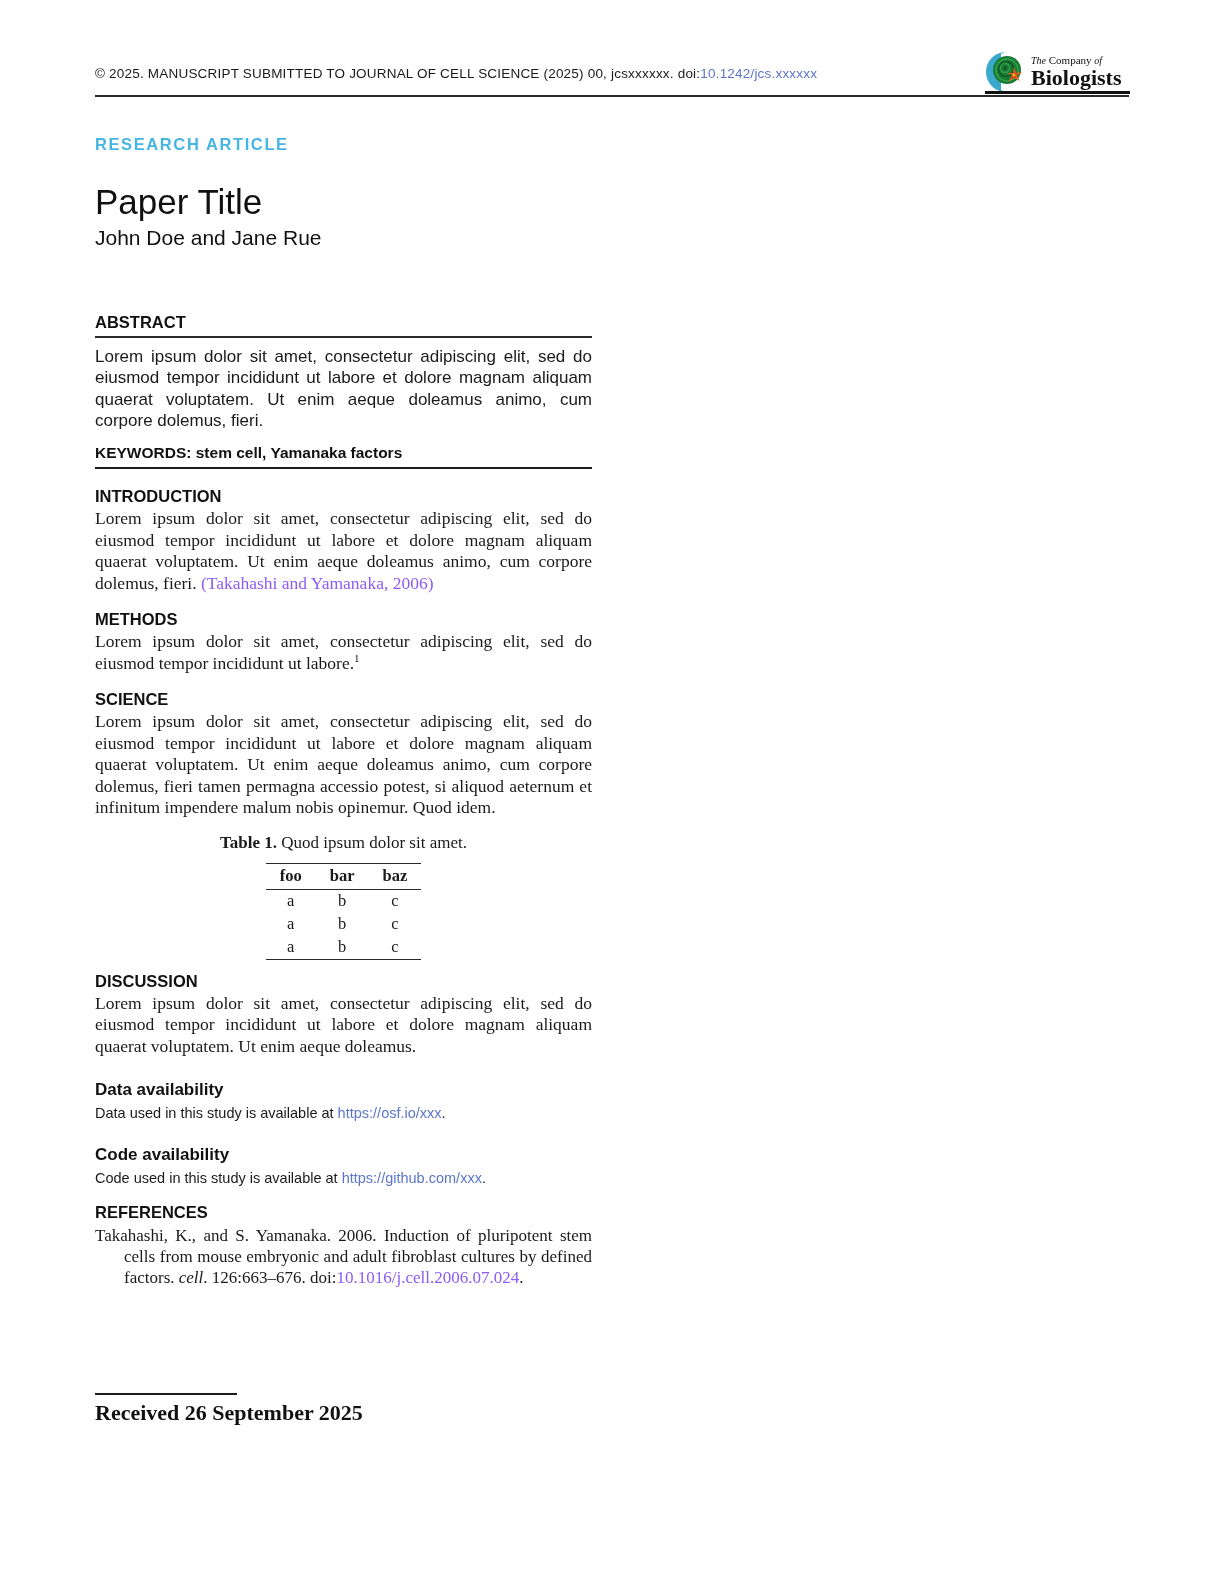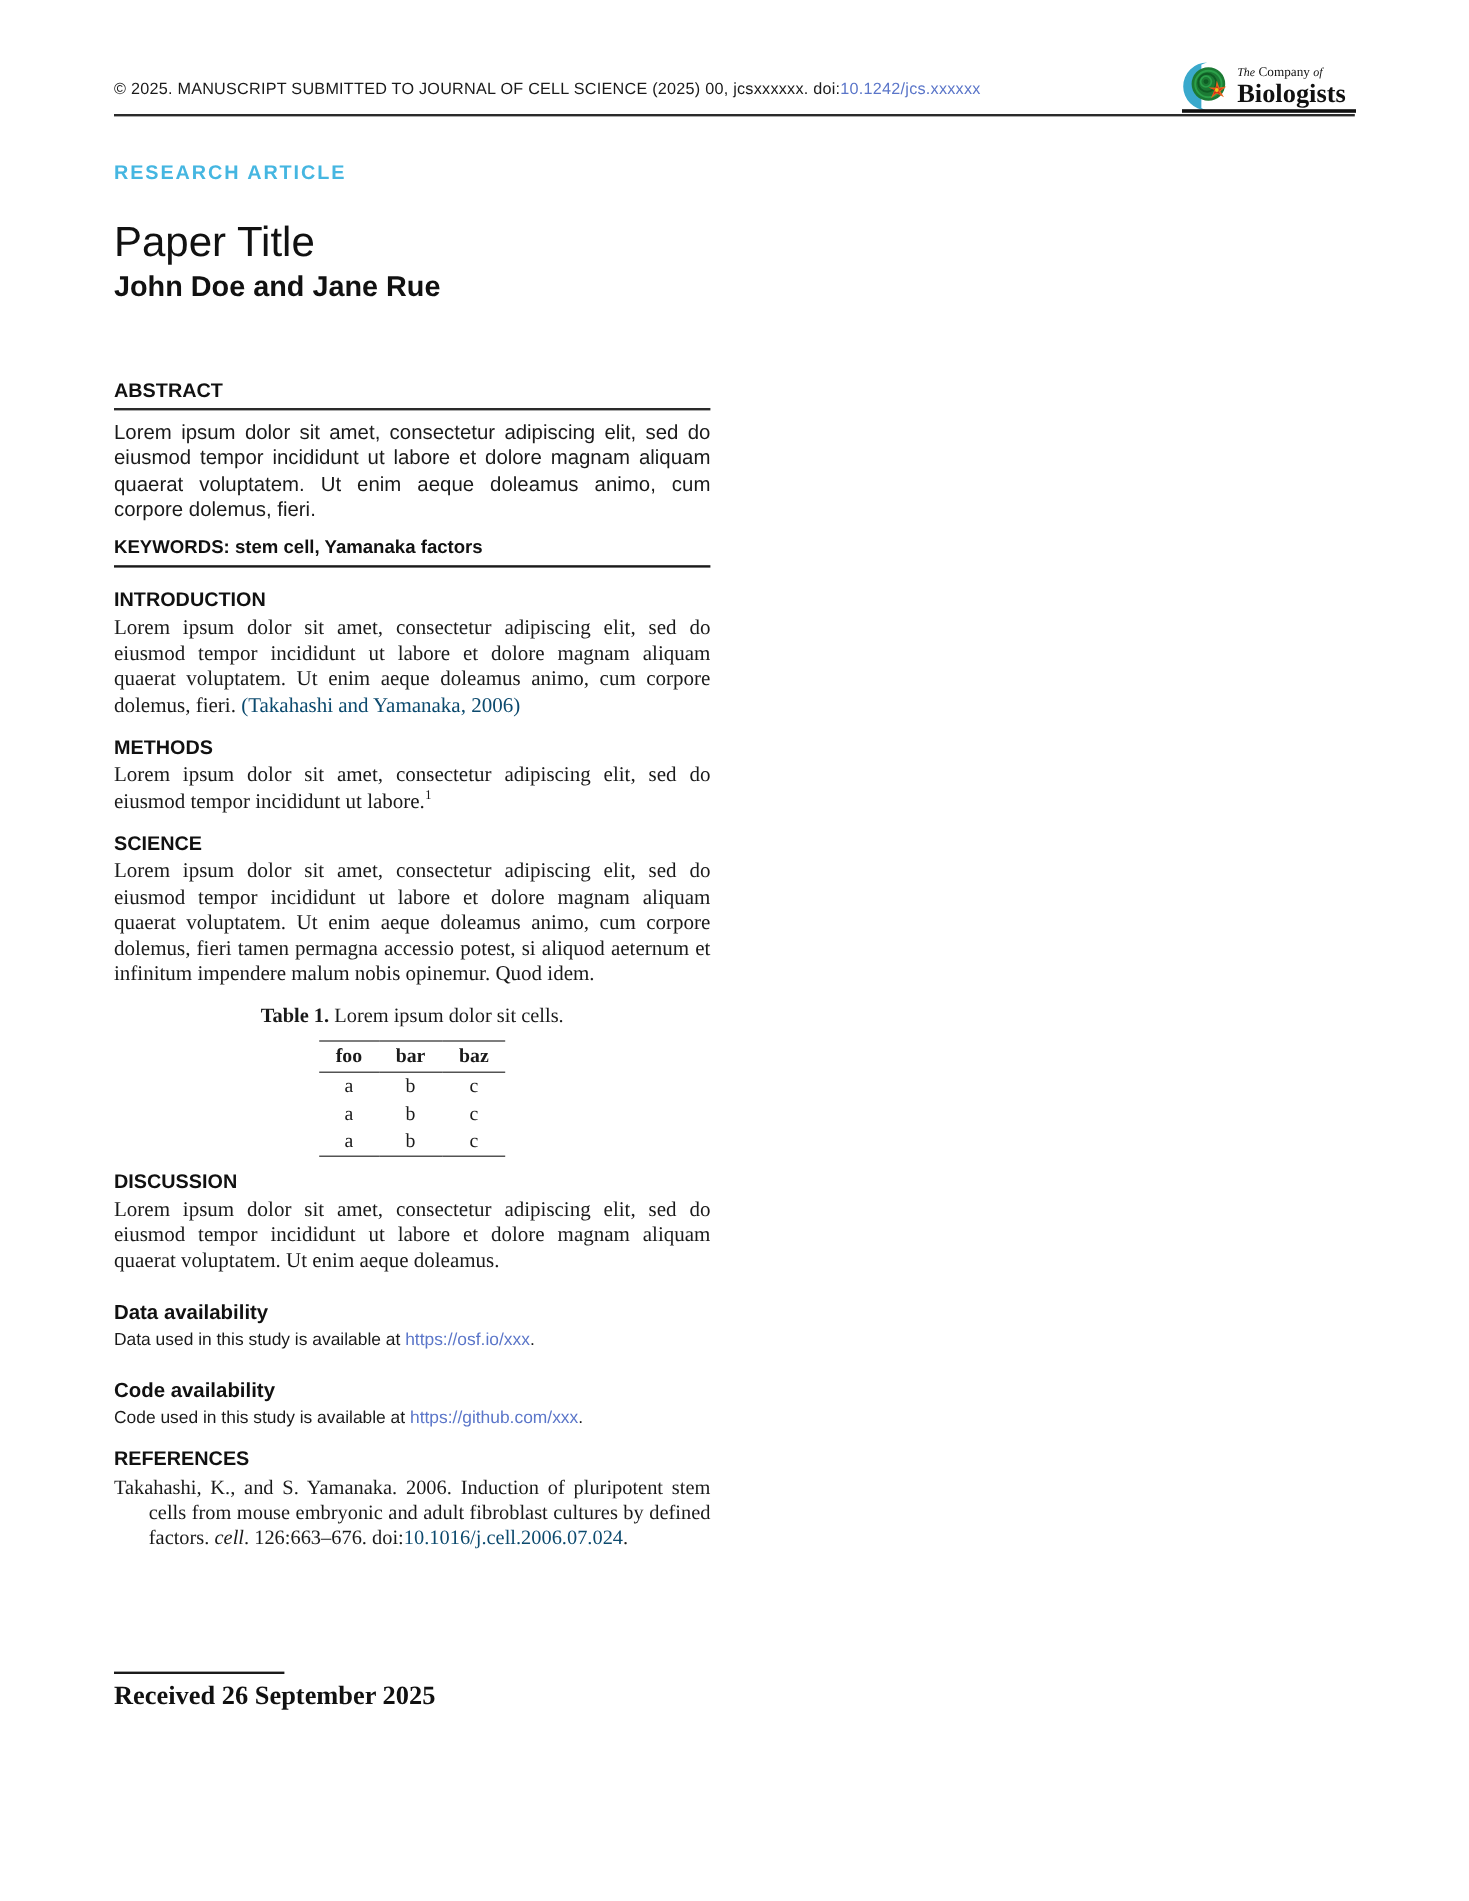--- a/index.html
+++ b/index.html
@@ -38,21 +38,21 @@
   .column{
     position:absolute;left:95px;top:135px;width:497px;
   }
   .kicker{
     font-size:16.5px;font-weight:bold;letter-spacing:1.6px;color:#45b6e1;
   }
   .title{
     margin-top:28px;font-size:35px;font-weight:normal;color:#111;line-height:1.15;
   }
   .authors{
-    margin-top:4px;font-size:24px;font-weight:bold;color:#111;
+    margin-top:4px;font-size:21px;font-weight:normal;color:#111;
   }
   .abstract-head{
     margin-top:63px;font-size:16.5px;font-weight:bold;color:#111;
   }
   .thin-rule{height:1.6px;background:#2a2a2a;margin-top:4px;}
   .abstract-body{
     margin-top:8px;font-size:17px;line-height:21.5px;text-align:justify;color:#1a1a1a;
   }
   .keywords{
     margin-top:12px;font-size:15.5px;font-weight:bold;color:#111;
@@ -60,21 +60,21 @@
   .kw-rule{height:2.2px;background:#1a1a1a;margin-top:5px;}
   .sec-head{
     margin-top:16px;font-size:16.5px;font-weight:bold;color:#111;
   }
   .sec-head.first{margin-top:18px;}
   .serif-body{
     font-family:"Liberation Serif",serif;
     font-size:17.5px;line-height:21.5px;text-align:justify;color:#1a1a1a;
     margin-top:2px;
   }
-  a.serif-link{color:#0c4a6e;text-decoration:none;margin-top:12px;}
+  a.serif-link{color:#8b5cf6;text-decoration:none;margin-top:12px;}
   a.sans-link{color:#5b76c9;text-decoration:none;}
   sup{font-size:11px;line-height:0;}
   
   .table-block{margin-top:14px;}
   .table-caption{
     font-family:"Liberation Serif",serif;font-size:17px;text-align:center;color:#1a1a1a;
   }
   .table-caption .cap-label{font-weight:bold;}
   table.data-table{
     margin:10px auto 0 auto;border-collapse:collapse;
@@ -154,21 +154,21 @@
     <div class="sec-head first">INTRODUCTION</div>
     <div class="serif-body"><span>Lorem ipsum dolor sit amet, consectetur adipiscing elit, sed do eiusmod tempor incididunt ut labore et dolore magnam aliquam quaerat voluptatem. Ut enim aeque doleamus animo, cum corpore dolemus, fieri. </span><a href="#" class="serif-link">(Takahashi and Yamanaka, 2006)</a></div>
 
     <div class="sec-head">METHODS</div>
     <div class="serif-body"><span>Lorem ipsum dolor sit amet, consectetur adipiscing elit, sed do eiusmod tempor incididunt ut labore.</span><sup>1</sup></div>
 
     <div class="sec-head">SCIENCE</div>
     <div class="serif-body">Lorem ipsum dolor sit amet, consectetur adipiscing elit, sed do eiusmod tempor incididunt ut labore et dolore magnam aliquam quaerat voluptatem. Ut enim aeque doleamus animo, cum corpore dolemus, fieri tamen permagna accessio potest, si aliquod aeternum et infinitum impendere malum nobis opinemur. Quod idem.</div>
 
     <div class="table-block">
-      <div class="table-caption"><span class="cap-label">Table 1.</span><span> Lorem ipsum dolor sit cells.</span></div>
+      <div class="table-caption"><span class="cap-label">Table 1.</span><span> Quod ipsum dolor sit amet.</span></div>
       <table class="data-table">
         <thead>
           <tr>
             <th>foo</th>
             <th>bar</th>
             <th>baz</th>
           </tr>
         </thead>
         <tbody>
           <tr>

